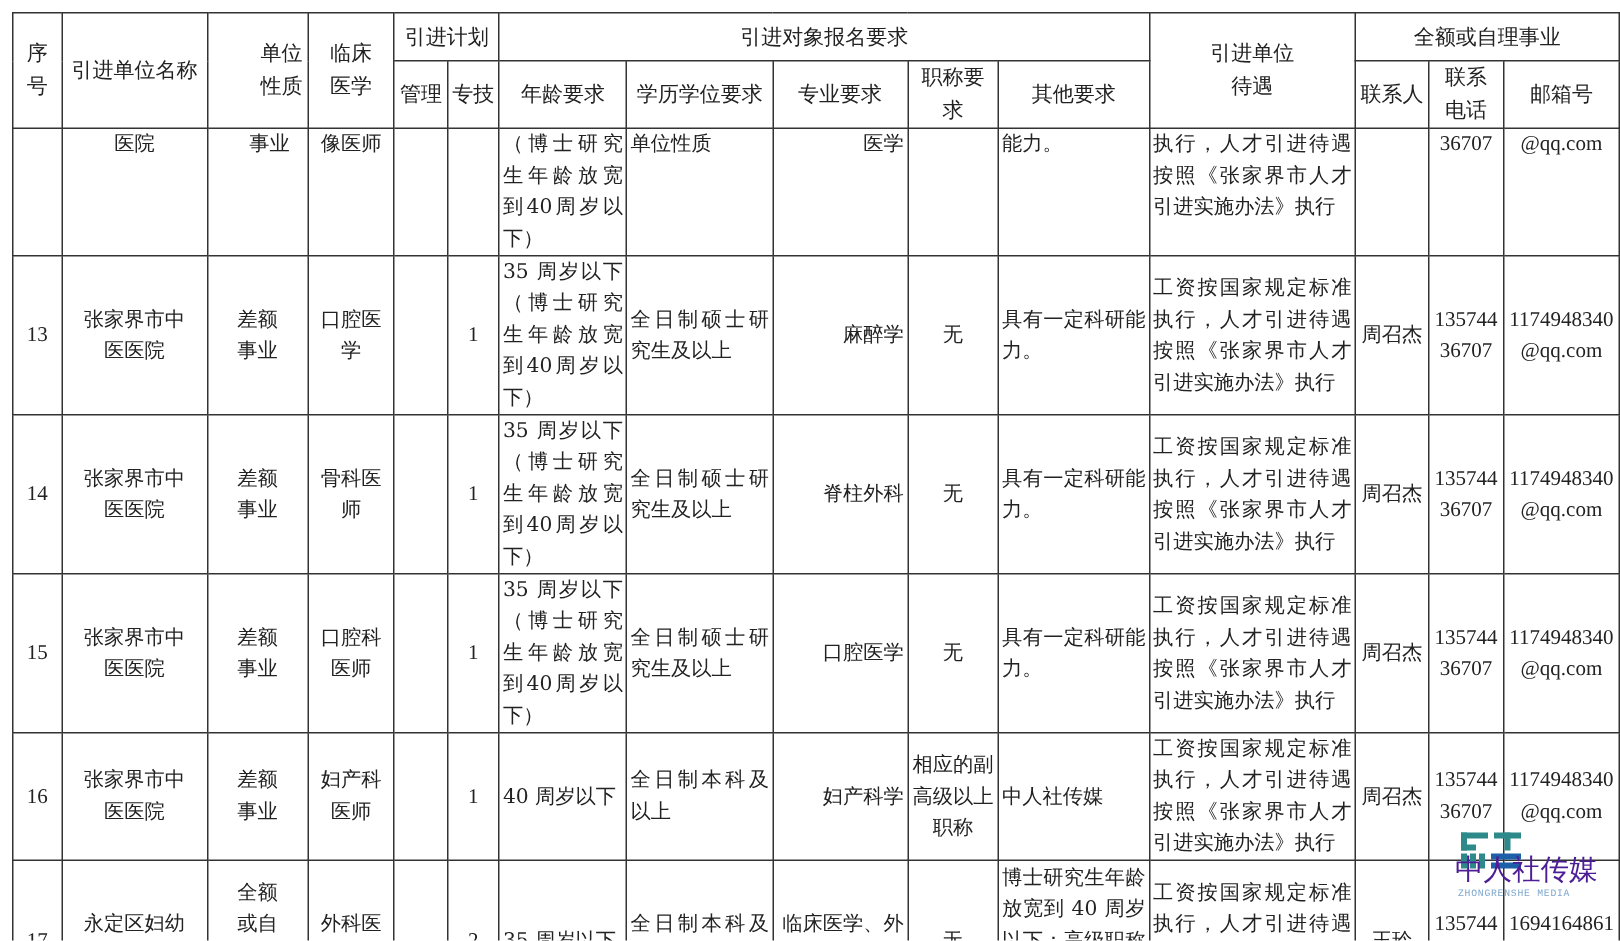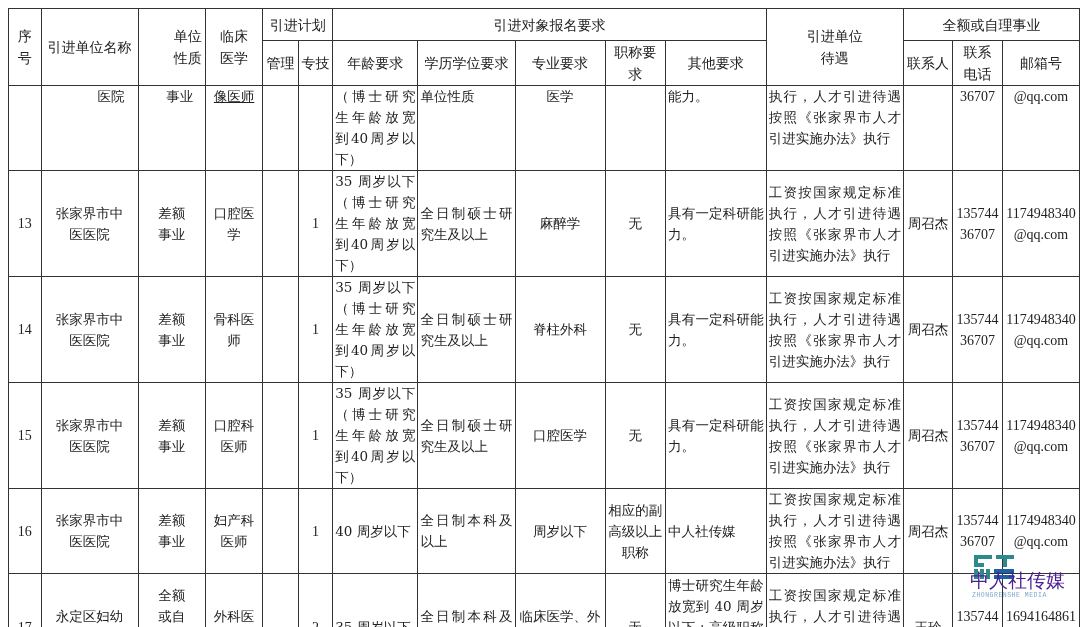--- a/index.html
+++ b/index.html
@@ -2,21 +2,21 @@
 <html><head>
 <meta charset="utf-8">
 <style>
   html, body { margin:0; padding:0; background:#ffffff; }
   body { width:1080px; height:627px; overflow:hidden; position:relative;
          font-family:"DejaVu Serif","Liberation Serif",serif; color:#222; }
   #tbl { position:absolute; left:8px; top:8px; border-collapse:collapse; table-layout:fixed; }
   #tbl td, #tbl th { border:1px solid #333; padding:0 2px; font-weight:normal;
          font-size:13.5px; line-height:21px; text-align:center; vertical-align:middle; overflow:hidden; }
   #tbl th { font-family:"DejaVu Sans","Liberation Sans",sans-serif; font-size:14px; line-height:22px; }
-  #tbl td.l { text-align:center; }
+  #tbl td.l { text-align:right; }
   #tbl td.j { text-align:justify; text-align-last:left; }
   #tbl td.top { vertical-align:top; }
   #tbl td.num { font-family:"Liberation Serif","DejaVu Serif",serif; font-size:14px; }
   .watermark { position:absolute; left:968px; top:553px; width:110px; text-align:center; }
   .wm-logo { font-family:"DejaVu Sans",sans-serif; font-weight:bold; color:#2e8a8a; font-size:14px; line-height:14px; position:absolute; left:0px; top:0px; }
   .wm-cn { font-family:"DejaVu Sans",sans-serif; color:#4c1d95; font-size:19px; line-height:22px; position:absolute; left:2px; top:14px; letter-spacing:0px; white-space:nowrap; }
   .wm-en { font-family:Liberation Mono, monospace; color:#7fa8cf; font-size:6.5px; line-height:8px; position:absolute; left:4px; top:37px; white-space:nowrap; letter-spacing:0.5px; }
 </style>
 </head>
 <body>
@@ -59,23 +59,23 @@
       <th>职称要求</th>
       <th>其他要求</th>
       <th>联系人</th>
       <th><span style="display:inline-block;width:30px;">联系电话</span></th>
       <th>邮箱号</th>
     </tr>
   </thead>
   <tbody id="tbody">
       <tr style="height: 63px;">
         <td class="num top"></td>
-        <td class="top"><span style="display: inline-block; width: 70px; word-break: break-all; text-align: right;">医院</span></td>
+        <td class="top"><span style="display: inline-block; width: 70px; word-break: break-all;">医院</span></td>
         <td class="top"><span style="display: inline-block; width: 30px; word-break: break-all; margin-left: 16px;">事业</span></td>
-        <td class="top"><span style="display: inline-block; width: 44px; word-break: break-all; text-decoration: underline;">像医师</span></td>
+        <td class="top"><span style="display: inline-block; width: 44px; word-break: break-all;">像医师</span></td>
         <td class="num top"></td>
         <td class="num top"></td>
         <td class="j top">（博士研究生年龄放宽到40周岁以下）</td>
         <td class="j top">单位性质</td>
         <td class="l top">医学</td>
         <td class="top"></td>
         <td class="j top">能力。</td>
         <td class="j top">执行，人才引进待遇按照《张家界市人才引进实施办法》执行</td>
         <td class="top"></td>
         <td class="num top"><span style="display: inline-block; width: 44px; word-break: break-all;">36707</span></td>
@@ -134,21 +134,21 @@
       </tr>
       <tr style="height: 85px;">
         <td class="num">16</td>
         <td><span style="display: inline-block; width: 70px; word-break: break-all;">张家界市中医医院</span></td>
         <td><span style="display: inline-block; width: 30px; word-break: break-all;">差额事业</span></td>
         <td><span style="display: inline-block; width: 44px; word-break: break-all;">妇产科医师</span></td>
         <td class="num"></td>
         <td class="num">1</td>
         <td class="j">40 周岁以下</td>
         <td class="j">全日制本科及以上</td>
-        <td class="l">周岁以下</td>
+        <td class="l">妇产科学</td>
         <td>相应的副高级以上职称</td>
         <td class="j">中人社传媒</td>
         <td class="j">工资按国家规定标准执行，人才引进待遇按照《张家界市人才引进实施办法》执行</td>
         <td>周召杰</td>
         <td class="num"><span style="display: inline-block; width: 44px; word-break: break-all;">13574436707</span></td>
         <td class="num"><span style="display: inline-block; width: 72px; word-break: break-all;">1174948340@qq.com</span></td>
       </tr>
       <tr style="height: 107px;">
         <td class="num">17</td>
         <td><span style="display: inline-block; width: 70px; word-break: break-all;">永定区妇幼保健院</span></td>

